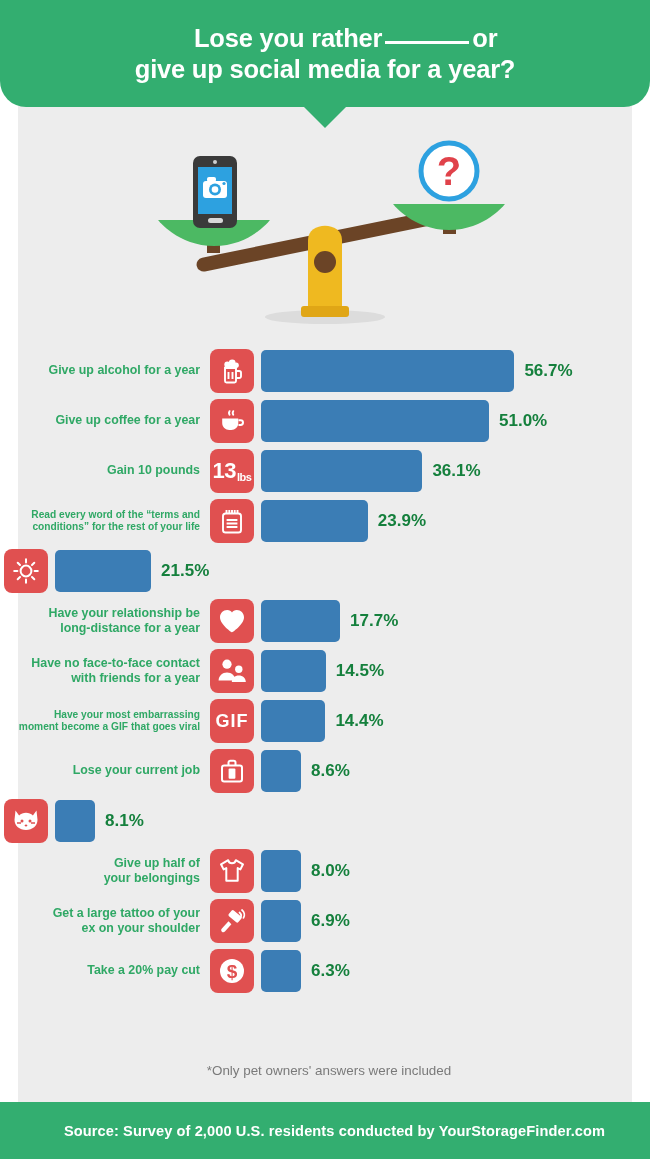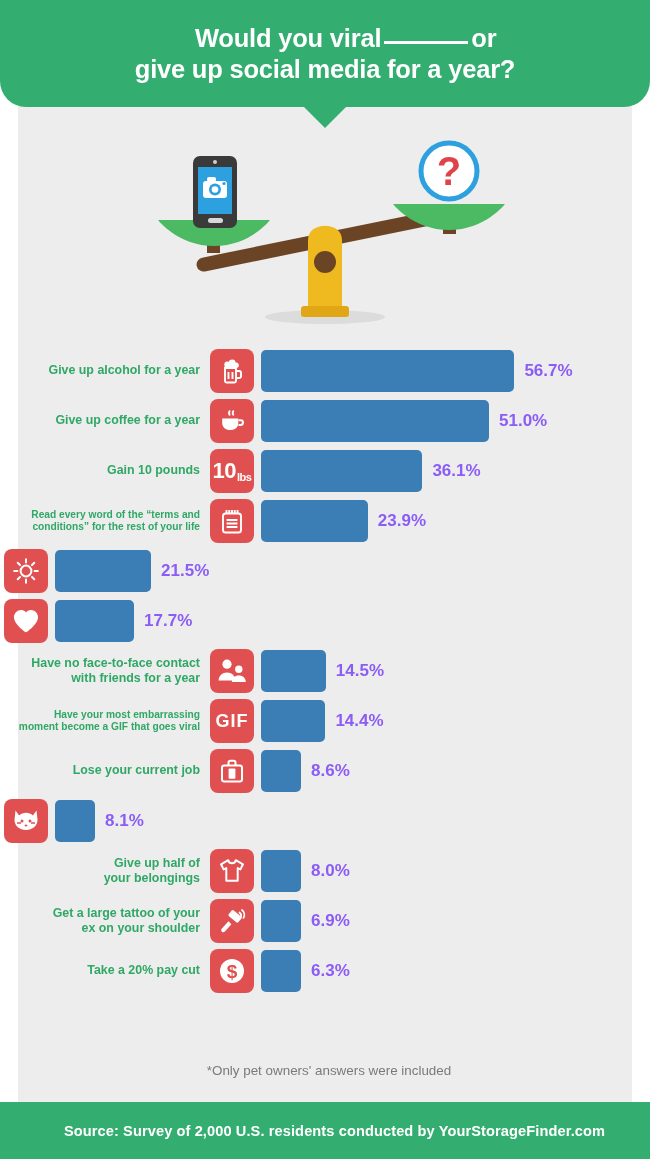--- a/index.html
+++ b/index.html
@@ -109,21 +109,21 @@
     align-items: center;
     margin-left: 7px;
   }
   .bar {
     height: 42px;
     background: #3b7db5;
     border-radius: 5px;
   }
   .bar-value {
     margin-left: 10px;
-    color: #8b5cf6;
+    color: #15803d;
     font-weight: bold;
     font-size: 17px;
     white-space: nowrap;
   }
   
   #footnote {
     position: absolute;
     left: 22px; top: 1063px;
     width: 614px;
     text-align: center;
@@ -147,21 +147,21 @@
 </style>
 </head>
 <body>
 
 <div id="page">
 
   <div id="body-panel"></div>
 
   <div id="header">
     <div id="header-title">
-      <span>Would you viral</span><span class="blank"></span><span>or</span>
+      <span>Lose you rather</span><span class="blank"></span><span>or</span>
 <span>give up social media for a year?</span>
     </div>
   </div>
   <div id="header-tail"></div>
 
   <div id="hero">
     <svg width="614" height="210" viewBox="0 0 614 210">
 
       <ellipse cx="307" cy="189" rx="60" ry="7" fill="#dcdcdc"></ellipse>
 
@@ -241,21 +241,21 @@
           </svg>
         </div>
         <div class="bar-wrap">
           <div class="bar" style="width: 228px;"></div>
           <div class="bar-value">51.0%</div>
         </div>
       </div>
       <div class="row">
         <div class="row-label">Gain 10 pounds</div>
         <div class="icon-box">
-          <span class="icon-text" style="font-size:22px">10</span>
+          <span class="icon-text" style="font-size:22px">13</span>
           <span class="icon-text" style="font-size:11px;align-self:flex-end;margin-bottom:10px;margin-left:1px">lbs</span>
         </div>
         <div class="bar-wrap">
           <div class="bar" style="width: 161.4px;"></div>
           <div class="bar-value">36.1%</div>
         </div>
       </div>
       <div class="row">
         <div class="row-label small">Read every word of the “terms and
 conditions” for the rest of your life</div>
@@ -282,20 +282,22 @@
               <path d="M5.7 5.7l2.3 2.3M20 20l2.3 2.3M22.3 5.7L20 8M8 20l-2.3 2.3"></path>
             </g>
           </svg>
         </div>
         <div class="bar-wrap">
           <div class="bar" style="width: 96.1px;"></div>
           <div class="bar-value">21.5%</div>
         </div>
       </div>
       <div class="row">
+        <div class="row-label">Have your relationship be
+long-distance for a year</div>
         <div class="icon-box">
           <svg width="28" height="26" viewBox="0 0 28 26">
             <path d="M14 24.5S2 16.8 2 9.3C2 5.2 5.2 2 9.2 2c2.2 0 4 1.1 4.8 2.6C14.8 3.1 16.6 2 18.8 2 22.8 2 26 5.2 26 9.3c0 7.5-12 15.2-12 15.2z" fill="#ffffff"></path>
           </svg>
         </div>
         <div class="bar-wrap">
           <div class="bar" style="width: 79.1px;"></div>
           <div class="bar-value">17.7%</div>
         </div>
       </div>

